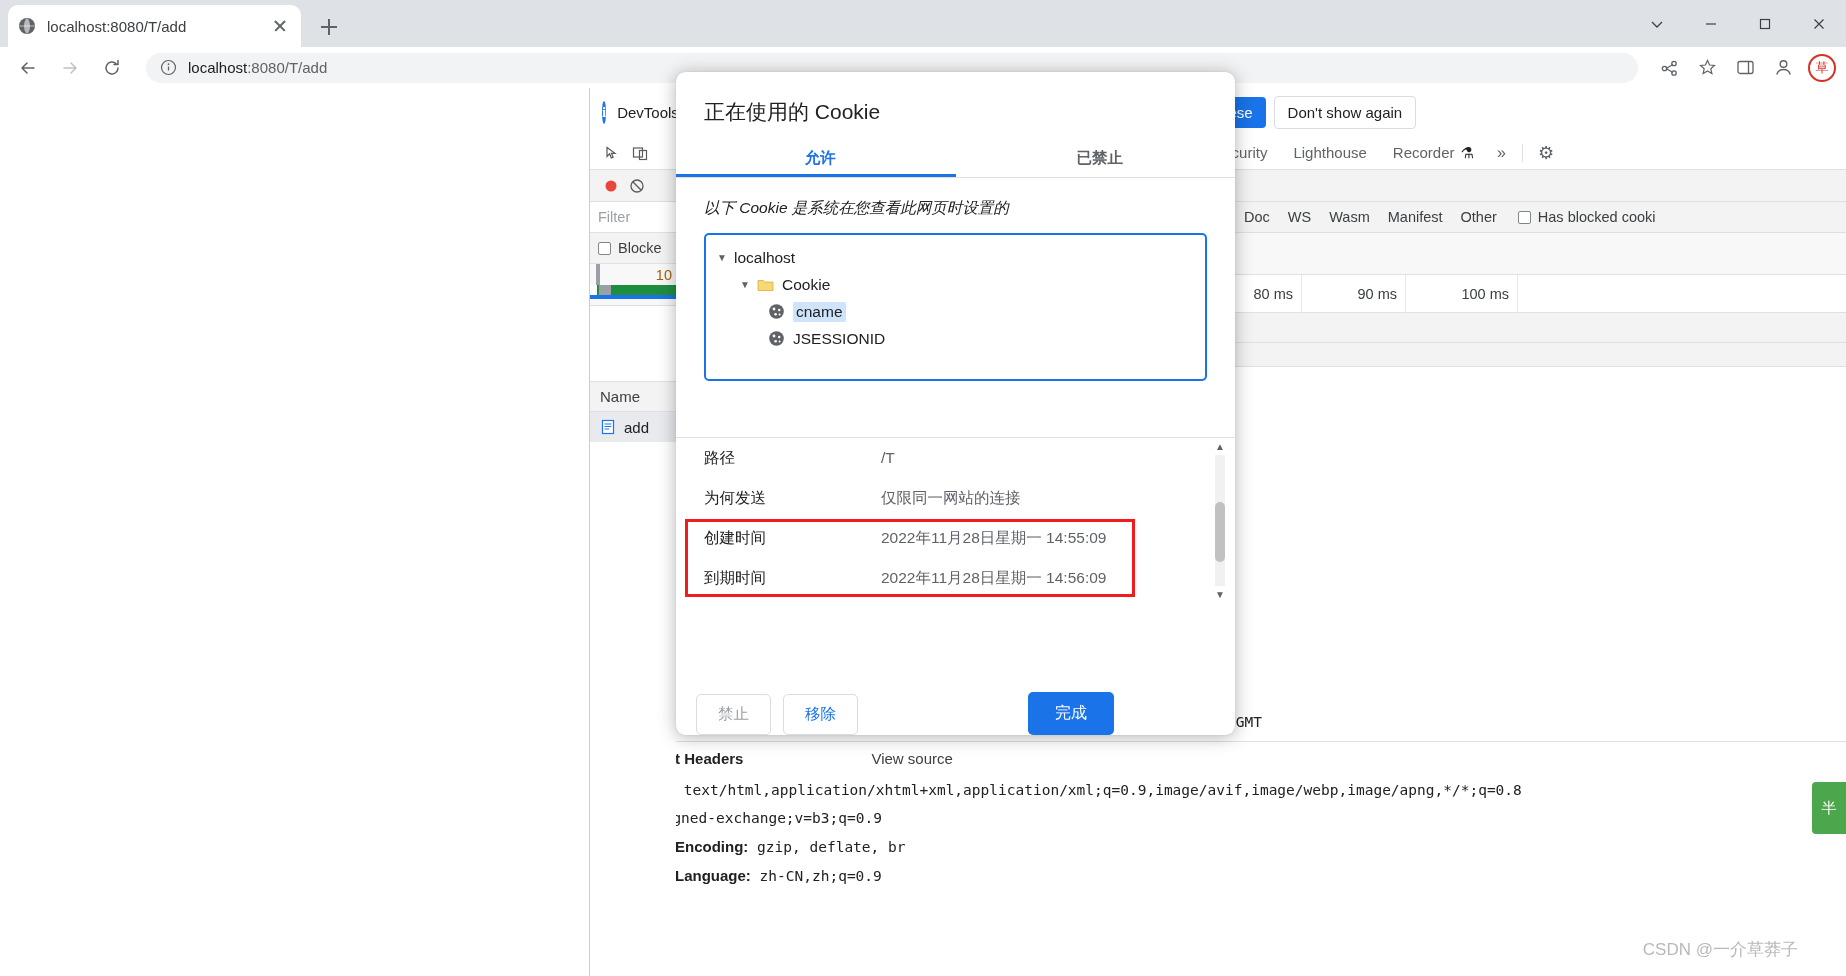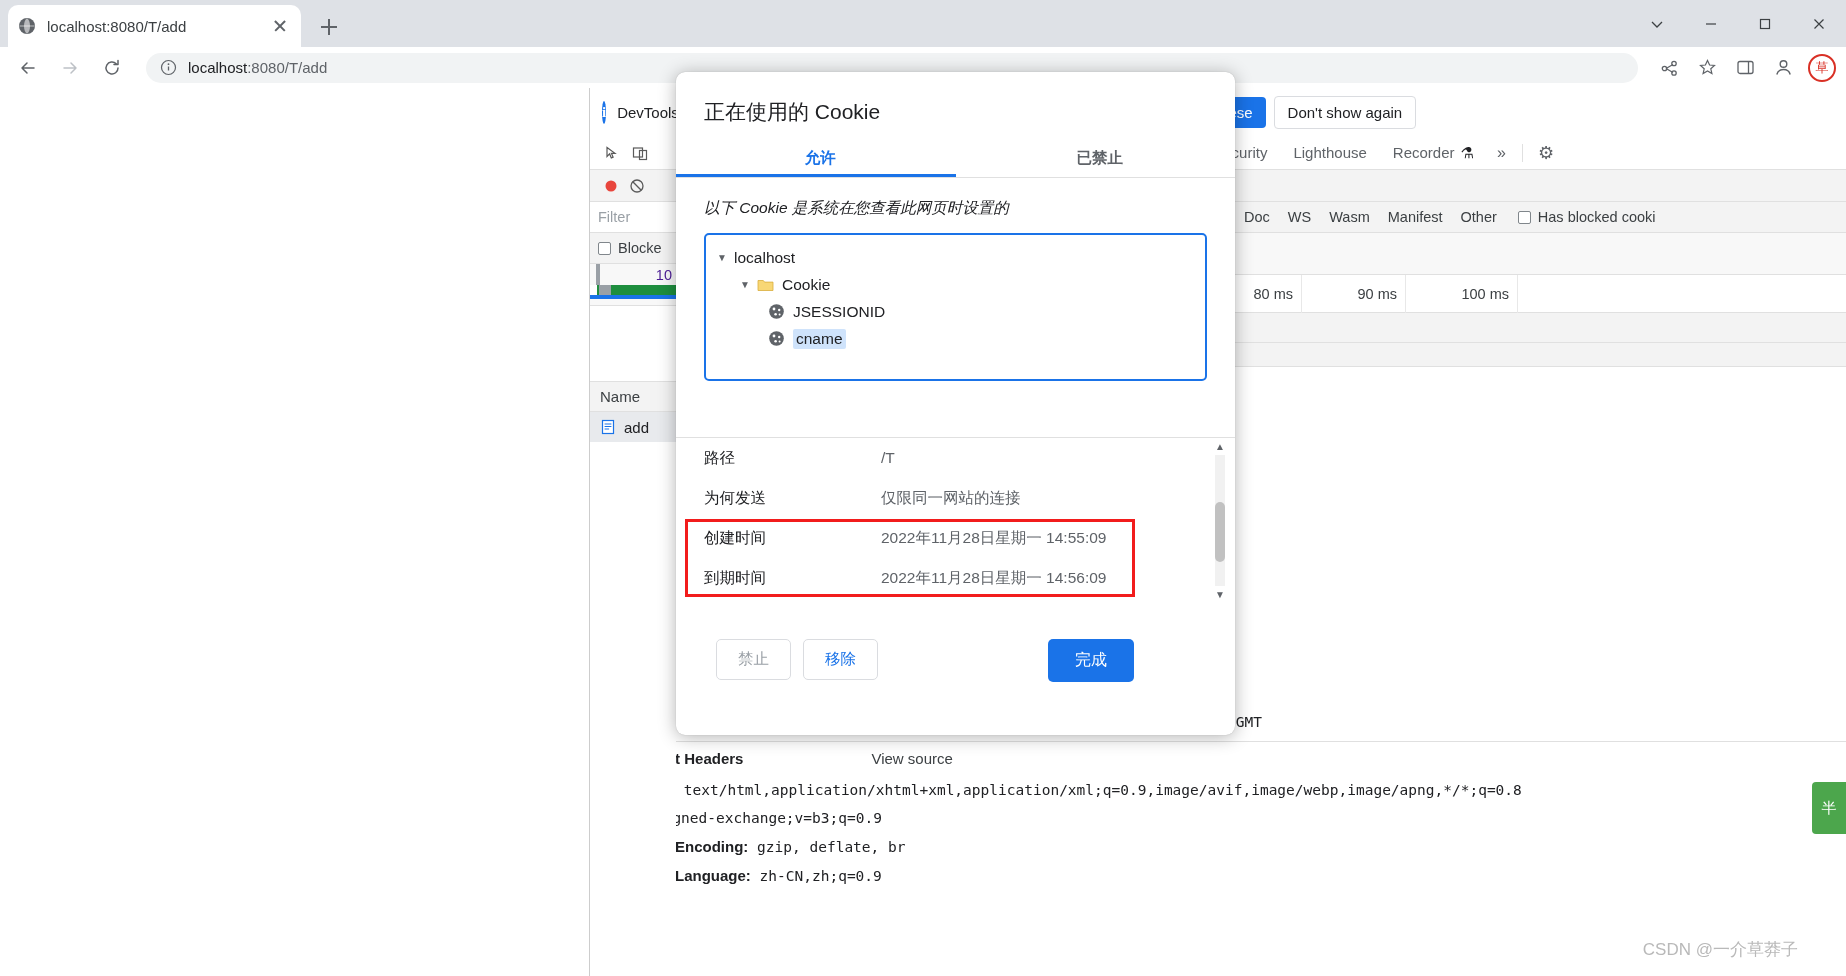--- a/index.html
+++ b/index.html
@@ -163,21 +163,21 @@
   #red-box { position:absolute; left:9px; top:81px; width:450px; height:78px;
     border:3px solid #f21c1c; pointer-events:none; }
   #cd-scroll { position:absolute; right:6px; top:0; width:18px; height:165px; background:#fff; }
   #cd-scroll .arrow { width:18px; height:17px; display:flex; align-items:center; justify-content:center;
     font-size:10px; color:#5f6368; cursor:pointer; }
   #cd-scroll .track { position:absolute; left:4px; top:17px; width:10px; height:131px; background:#f1f1f1; }
   #cd-scroll .thumb { position:absolute; left:4px; top:64px; width:10px; height:60px; background:#c1c1c1;
     border-radius:5px; cursor:pointer; }
 
   #cd-footer { position:absolute; left:0; bottom:0; width:458px; height:96px;
-    display:flex; align-items:flex-start; padding:0 20px;margin-left:20px; }
+    display:flex; align-items:flex-end; padding:0 20px; }
   .btn-sec { background:#fff; border:1px solid #dadce0; border-radius:5px; font-size:15.5px;
     padding:9px 21px; cursor:pointer; font-family:"Liberation Sans",sans-serif; }
   .btn-sec.disabled { color:#9aa0a6; cursor:default; }
   .btn-sec.link { color:#1a73e8; }
   #btn-done { margin-left:auto; background:#1a73e8; color:#fff; border:none; border-radius:5px;
     font-size:16px; padding:11px 27px; cursor:pointer; font-family:"Liberation Sans",sans-serif; }
 
   
   #csdn-wm { position:absolute; right:48px; bottom:15px; font-size:17px; color:#b9b9b9; }
   #side-widget { position:absolute; right:0px; bottom:142px; width:34px; height:52px; background:#4ca64c;
@@ -437,21 +437,21 @@
   </div>
   <div style="height:31px;background:#fff;border-bottom:1px solid #e0e0e0;display:flex;align-items:center;padding-left:8px;">
     <span style="font-size:14.5px;color:#9aa0a6;">Filter</span>
   </div>
   <div style="height:31px;background:#f3f3f3;border-bottom:1px solid #e0e0e0;display:flex;align-items:center;padding-left:8px;">
     <span style="width:13px;height:13px;border:1.5px solid #80868b;border-radius:2px;background:#fff;margin-right:7px;flex:0 0 13px;"></span>
     <span style="font-size:14.5px;color:#3c4043;white-space:nowrap;">Blocke</span>
   </div>
   <div style="height:42px;background:#f8f8f8;border-bottom:1px solid #e0e0e0;position:relative;">
     <div style="position:absolute;left:6px;top:0;width:4px;height:24px;background:#9aa0a6;"></div>
-    <div style="position:absolute;right:4px;top:3px;font-size:14.5px;color:#4c1d95;">10</div>
+    <div style="position:absolute;right:4px;top:3px;font-size:14.5px;color:#a16207;">10</div>
     <div style="position:absolute;left:0;bottom:6px;width:100%;height:4px;background:#1a73e8;"></div>
     <div style="position:absolute;left:0;bottom:10px;width:100%;height:10px;background:#1e8e3e;"></div>
     <div style="position:absolute;left:0;bottom:10px;width:7px;height:10px;background:#fff;"></div>
     <div style="position:absolute;left:9px;bottom:10px;width:12px;height:10px;background:#9aa0a6;"></div>
   </div>
   <div style="height:76px;background:#fff;border-bottom:1px solid #e0e0e0;"></div>
   <div style="height:30px;background:#f3f3f3;border-bottom:1px solid #e0e0e0;display:flex;align-items:center;padding-left:10px;">
     <span style="font-size:15px;color:#3c4043;">Name</span>
   </div>
   <div style="height:30px;background:#e8eaed;display:flex;align-items:center;padding-left:10px;">
@@ -494,33 +494,33 @@
     <div class="tree-row" style="padding-left:62px;">
       <span class="cookie-ico">
         <svg width="17" height="17" viewBox="0 0 17 17">
             <circle cx="8.5" cy="8.5" r="7.3" fill="#5f6368"></circle>
             <circle cx="6" cy="6" r="1.4" fill="#fff"></circle>
             <circle cx="11.2" cy="7" r="1.2" fill="#fff"></circle>
             <circle cx="7.6" cy="11.3" r="1.3" fill="#fff"></circle>
             <circle cx="11.6" cy="11.5" r="1" fill="#fff"></circle>
           </svg>
       </span>
-      <span class="lbl">JSESSIONID</span>
+      <span class="lbl sel">cname</span>
     </div>
     <div class="tree-row" style="padding-left:62px;">
       <span class="cookie-ico">
         <svg width="17" height="17" viewBox="0 0 17 17">
             <circle cx="8.5" cy="8.5" r="7.3" fill="#5f6368"></circle>
             <circle cx="6" cy="6" r="1.4" fill="#fff"></circle>
             <circle cx="11.2" cy="7" r="1.2" fill="#fff"></circle>
             <circle cx="7.6" cy="11.3" r="1.3" fill="#fff"></circle>
             <circle cx="11.6" cy="11.5" r="1" fill="#fff"></circle>
           </svg>
       </span>
-      <span class="lbl sel">cname</span>
+      <span class="lbl">JSESSIONID</span>
     </div>
   </div>
 
   <div id="cd-detail">
     <div class="det-row">
       <span class="k">路径</span>
       <span class="v">/T</span>
     </div>
     <div class="det-row">
       <span class="k">为何发送</span>

